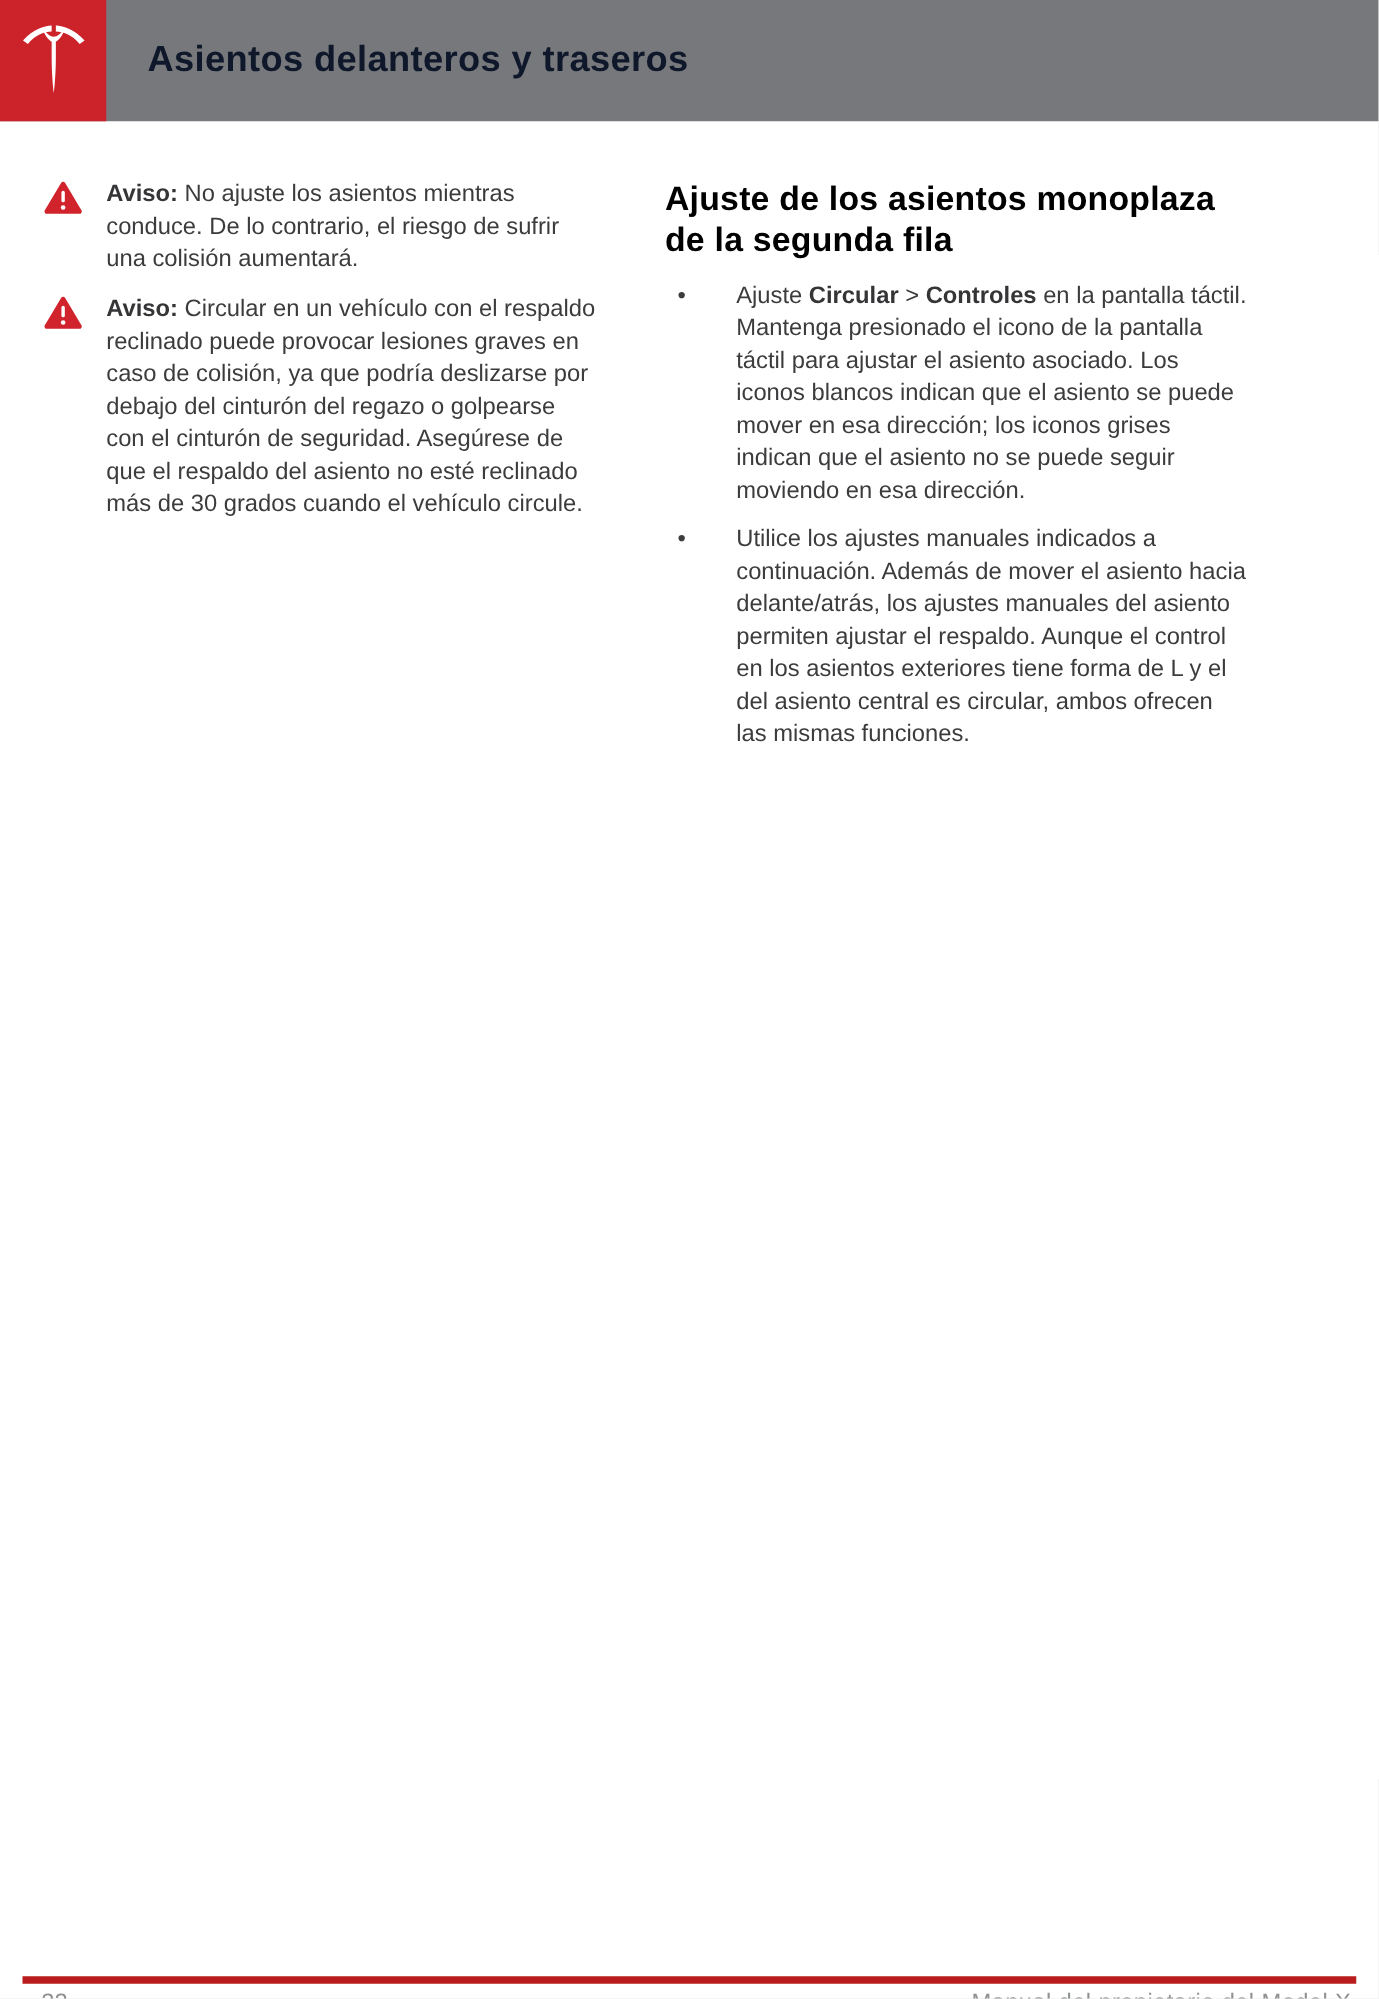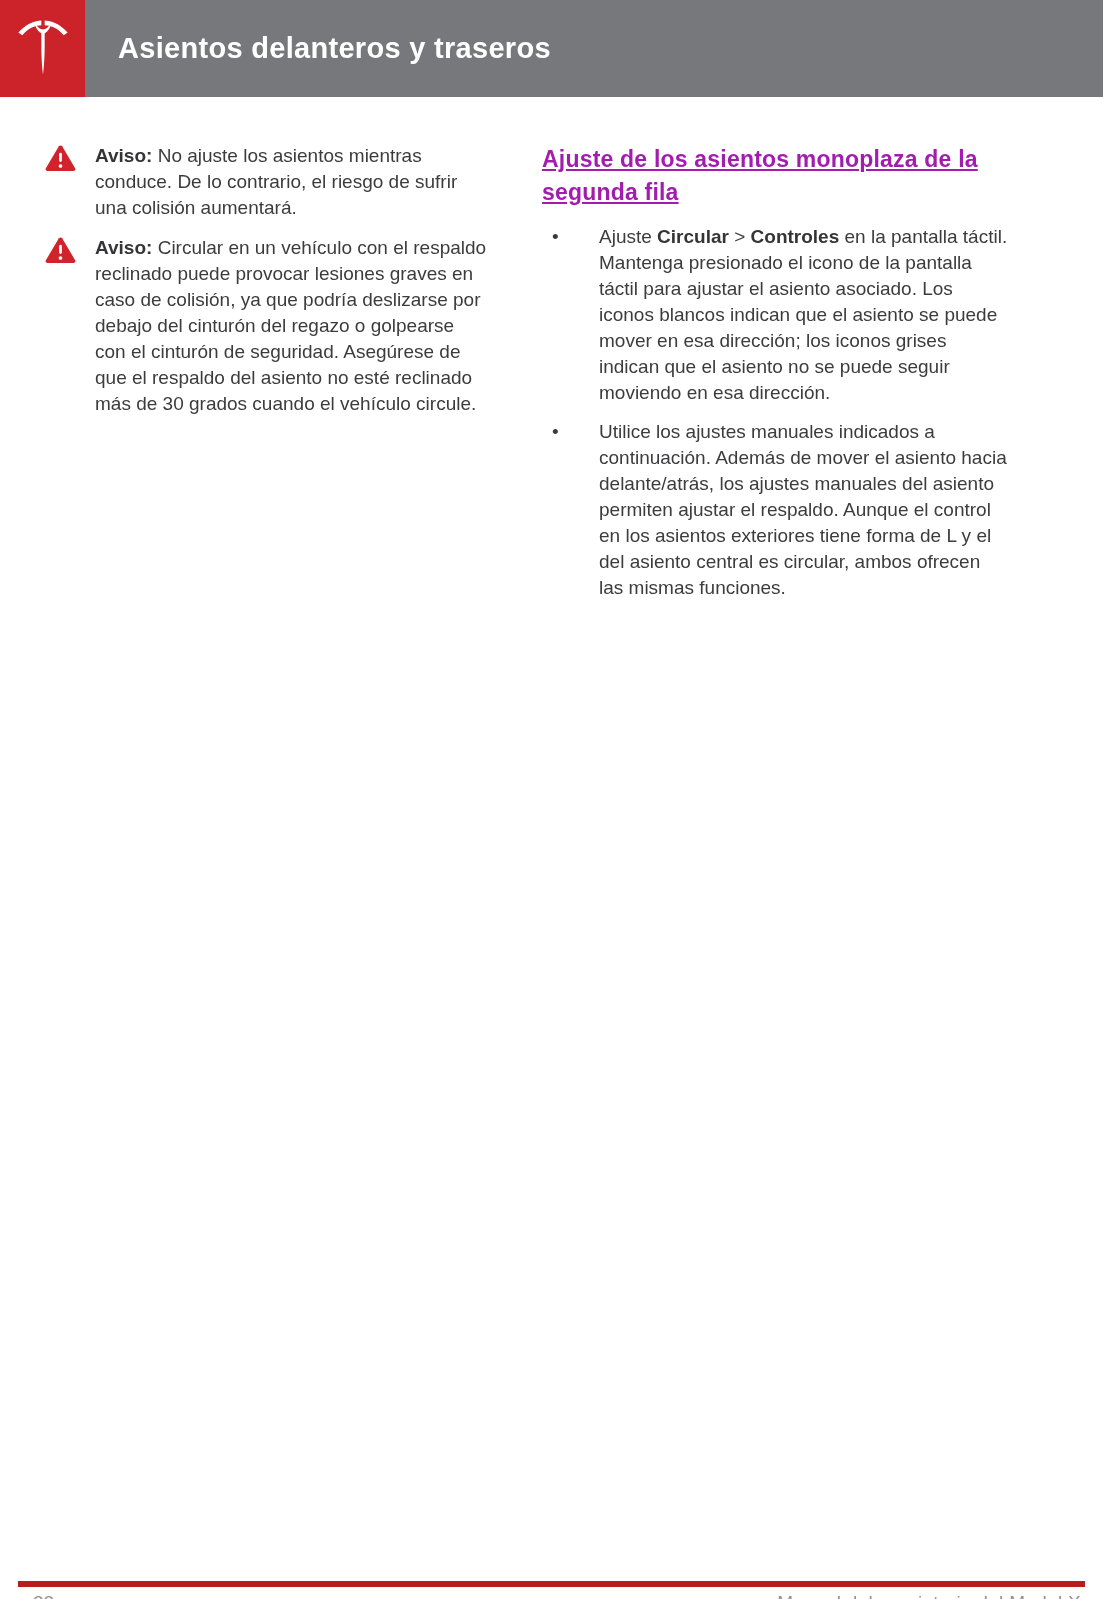--- a/index.html
+++ b/index.html
@@ -32,29 +32,29 @@
     justify-content: center;
     flex: 0 0 85px;
   }
   .logo-box svg { width: 56px; height: 66px; display: block; }
   .header-title {
     margin: 0;
     align-self: center;
     padding-left: 33px;
     font-size: 29px;
     font-weight: bold;
-    color: #ffffff;
+    color: #0f172a;
     letter-spacing: 0.3px;
   }
 
   
   .content {
     position: absolute;
     top: 97px; left: 0; right: 0;
-    padding: 46px 45px 0 45px;
+    padding: 46px 45px 0 35px;
     display: flex;
   }
   .col-left  { width: 445px; flex: 0 0 445px; margin-right: 52px; }
   .col-right { width: 466px; flex: 0 0 466px; }
 
   .content p { margin: 0; font-size: 19px; line-height: 26px; }
 
   
   .warning {
     display: flex;
@@ -67,26 +67,25 @@
     margin-right: 17px;
     margin-top: 1px;
   }
   .warn-icon svg { width: 31px; height: 29px; display: block; }
   .warn-text { flex: 1; }
   strong { font-weight: bold; color: #353537; }
 
   
   .section-heading {
     margin: 0 0 15px 0;
-    font-size: 23px;
+    font-size: 27px;
     line-height: 33px;
     font-weight: bold;
-    color: #a21caf;
+    color: #000000;
     letter-spacing: 0.2px;
-    text-decoration: underline;
   }
   .section-intro { margin-bottom: 15px !important; }
 
   .bullet-list { margin: 0; padding: 0; list-style: none; }
   .bullet-item { display: flex; margin-bottom: 13px; }
   .bullet-marker {
     flex: 0 0 47px;
     font-size: 19px;
     line-height: 26px;
     padding-left: 10px;

